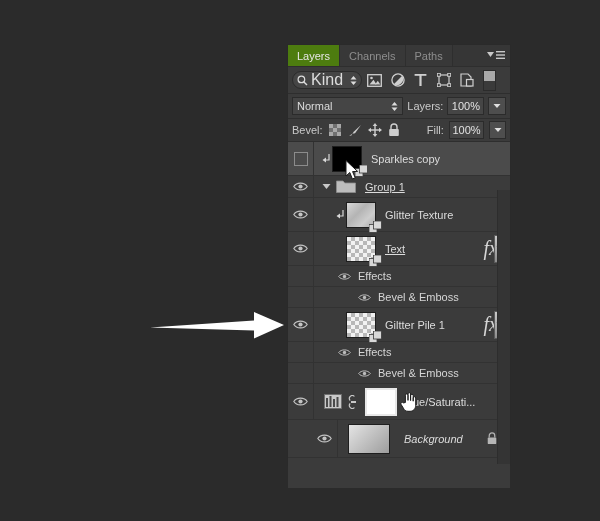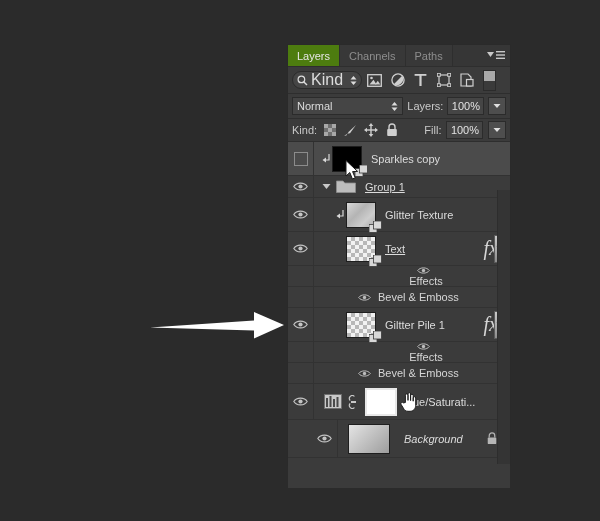--- a/index.html
+++ b/index.html
@@ -139,21 +139,21 @@
   .subrow{
     height:21px;display:flex;align-items:center;border-bottom:1px solid #323232;
     box-sizing:border-box;
   }
   .subeye{
     width:26px;height:100%;border-right:1px solid #323232;box-sizing:border-box;
   }
   .subbody{flex:1;display:flex;align-items:center;height:100%;}
   .subeye2{width:16px;display:flex;align-items:center;justify-content:center;cursor:pointer;}
   .subtxt{font-size:11px;color:#d6d6d6;margin-left:6px;}
-  .ind1{padding-left:22px;flex-direction:column;}
+  .ind1{padding-left:22px;}
   .ind2{padding-left:42px;}
 
   .blank{height:30px;background:#3b3b3b;}
 
   
   .vscroll{
     position:absolute;right:0;top:145px;width:12px;bottom:1px;
     background:#343434;border-left:1px solid #2d2d2d;cursor:pointer;
   }
 
@@ -254,21 +254,21 @@
       <span>100%</span>
     </div>
     <div class="numdrop">
       <svg width="8" height="6" viewBox="0 0 8 6">
         <polygon points="0.5,1 7.5,1 4,5" fill="#e0e0e0"></polygon>
       </svg>
     </div>
   </div>
 
   <div class="lockrow">
-    <span class="lblsm">Kind:</span>
+    <span class="lblsm">Bevel:</span>
     <div class="lockico">
       <svg width="12" height="12" viewBox="0 0 12 12">
         <rect width="12" height="12" fill="#707070"></rect>
         <rect x="0" y="0" width="4" height="4" fill="#a8a8a8"></rect>
         <rect x="8" y="0" width="4" height="4" fill="#a8a8a8"></rect>
         <rect x="4" y="4" width="4" height="4" fill="#a8a8a8"></rect>
         <rect x="0" y="8" width="4" height="4" fill="#a8a8a8"></rect>
         <rect x="8" y="8" width="4" height="4" fill="#a8a8a8"></rect>
       </svg>
     </div>

